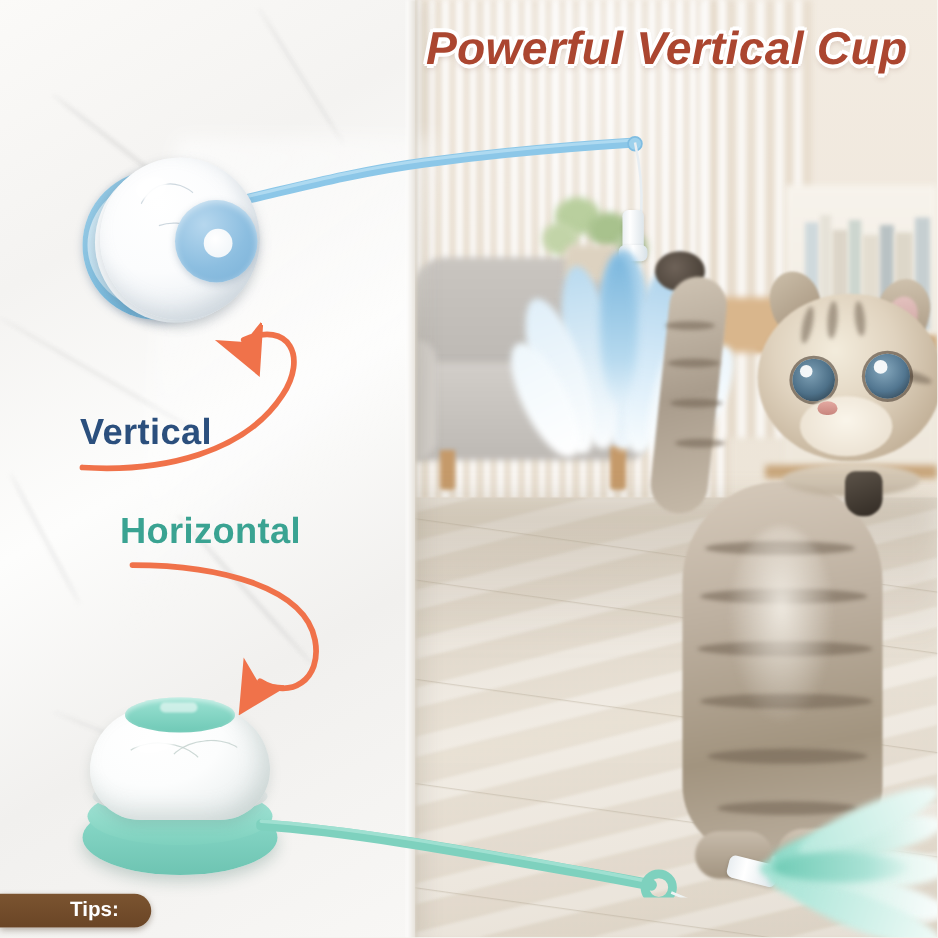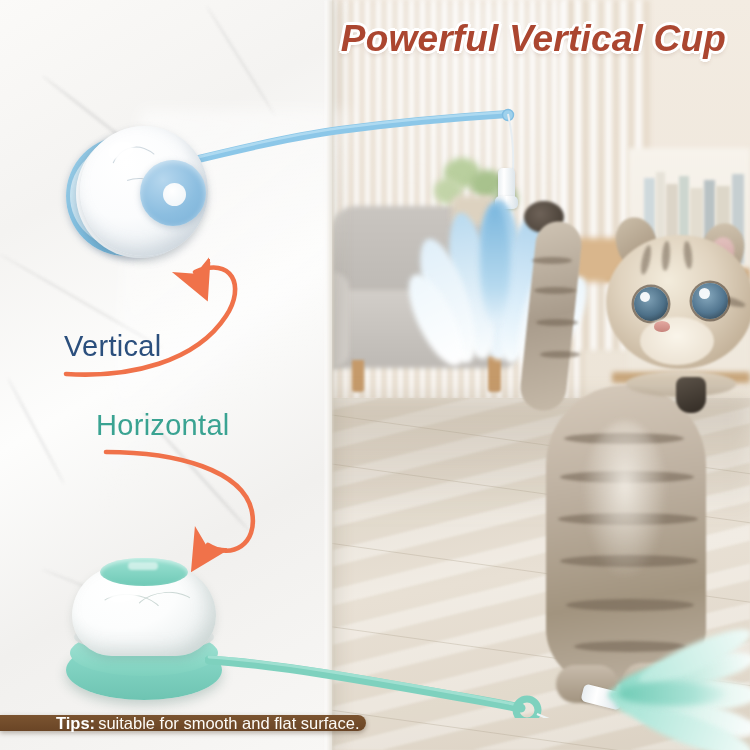--- a/index.html
+++ b/index.html
@@ -146,28 +146,28 @@
     text-shadow:
       -2px -2px 0 #fff, 2px -2px 0 #fff, -2px 2px 0 #fff, 2px 2px 0 #fff,
       -3px 0 0 #fff, 3px 0 0 #fff, 0 -3px 0 #fff, 0 3px 0 #fff,
       0 3px 5px rgba(120,70,45,.30);}
   .subtitle{position:absolute;left:0;top:62px;width:750px;text-align:right;padding-right:24px;
     box-sizing:border-box;font-size:20.5px;color:#5b4326;letter-spacing:.1px;
     text-shadow:
       -1.6px -1.6px 0 #fff, 1.6px -1.6px 0 #fff, -1.6px 1.6px 0 #fff, 1.6px 1.6px 0 #fff,
       -2.2px 0 0 #fff, 2.2px 0 0 #fff, 0 -2.2px 0 #fff, 0 2.2px 0 #fff;}
 
-  .lbl{position:absolute;font-size:29px;font-weight:400;letter-spacing:.3px;}
+  .lbl{position:absolute;font-size:29px;font-weight:700;letter-spacing:.3px;}
   .lbl-vertical{left:64px;top:330px;color:#2b4f7d;}
   .lbl-horizontal{left:96px;top:409px;color:#3aa392;}
 
-  .tips{position:absolute;left:0;top:715px;height:16px;
+  .tips{position:absolute;left:0;top:715px;height:27px;
     background:linear-gradient(180deg,#7b5430,#6a4526);
     border-radius:0 14px 14px 0;
-    display:flex;align-items:center;padding:0 6px 0 56px;
+    display:flex;align-items:center;padding:0 23px 0 56px;
     box-shadow:0 2px 5px rgba(60,40,20,.35);}
   .tips-label{color:#fff;font-size:16.5px;font-weight:bold;margin-right:3px;}
   .tips-text{color:#fdfbf7;font-size:16.5px;}
 </style>
 </head>
 <body>
 
 <div id="scene">
 
   <div class="room">
@@ -372,16 +372,15 @@
     </g>
   </svg>
 
   <div class="title">Powerful Vertical Cup</div>
 
   <div class="lbl lbl-vertical">Vertical</div>
   <div class="lbl lbl-horizontal">Horizontal</div>
 
   <div class="tips">
     <span class="tips-label">Tips:</span>
-    <span class="tips-text">suitable for smooth and flat surface.</span>
   </div>
 
 </div>
 
 </body></html>

